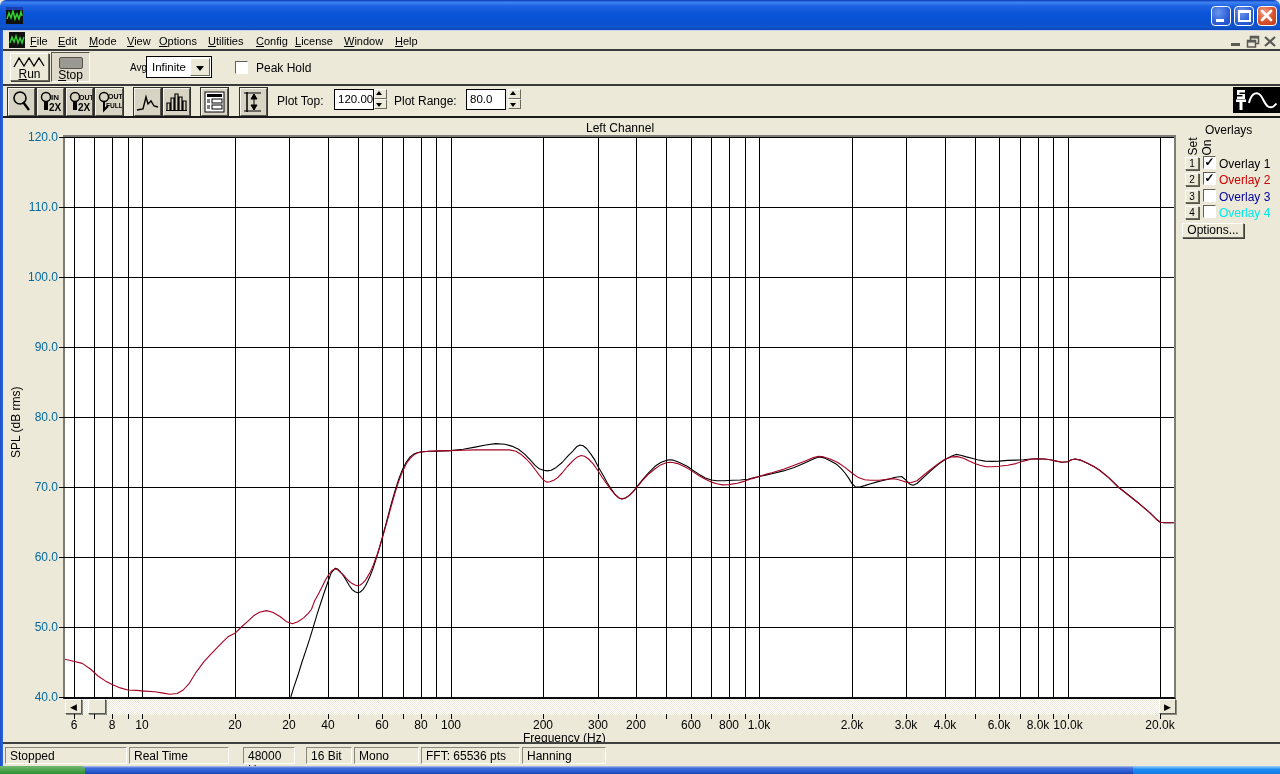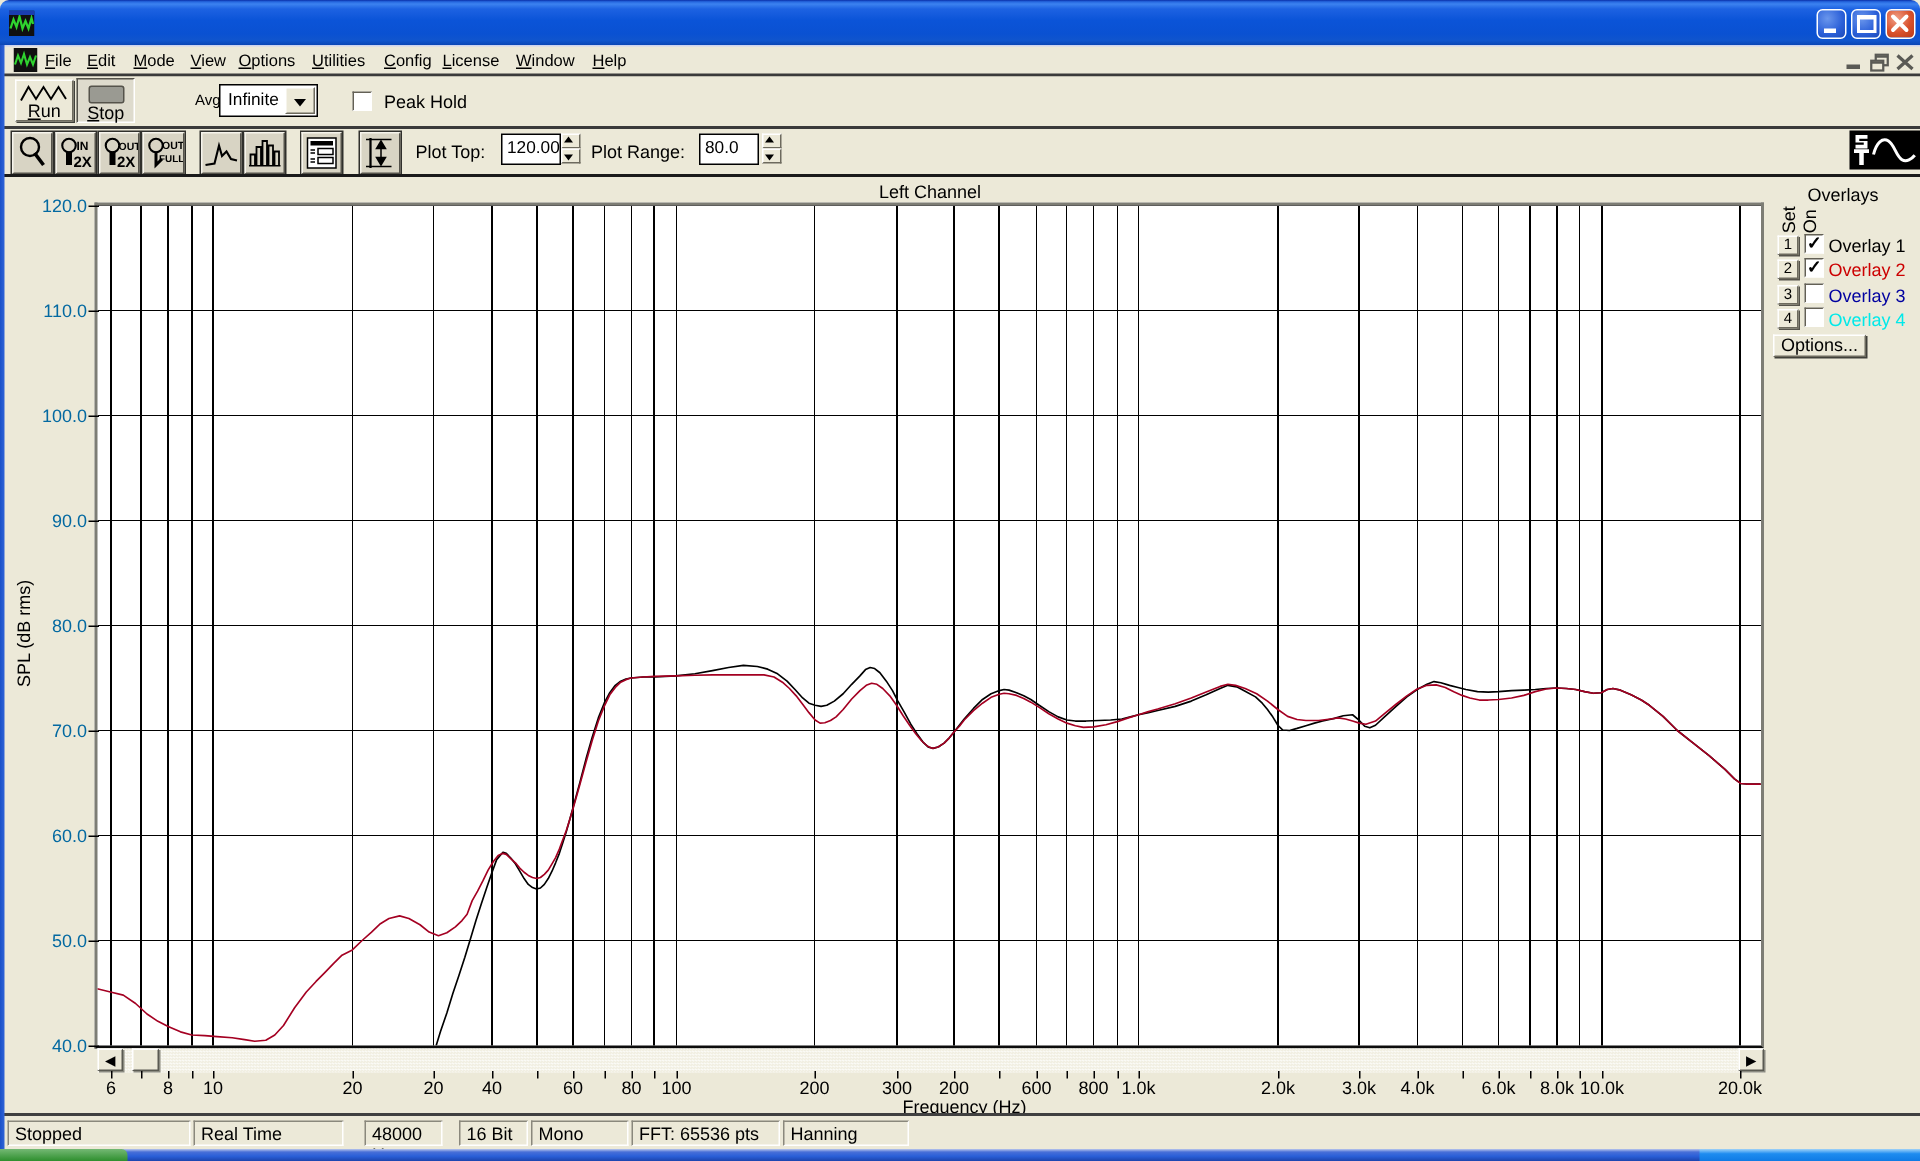--- a/index.html
+++ b/index.html
@@ -316,21 +316,21 @@
     <div class="xlab" style="left:664px">600</div>
     <div class="xlab" style="left:702px">800</div>
     <div class="xlab" style="left:732px">1.0k</div>
     <div class="xlab" style="left:825px">2.0k</div>
     <div class="xlab" style="left:879px">3.0k</div>
     <div class="xlab" style="left:918px">4.0k</div>
     <div class="xlab" style="left:972px">6.0k</div>
     <div class="xlab" style="left:1011px">8.0k</div>
     <div class="xlab" style="left:1041px">10.0k</div>
     <div class="xlab" style="left:1133px">20.0k</div>
- <div style="position:absolute;left:520px;top:613px;width:240px;text-align:center;font-size:12px">Frequency (Hz)</div>
+ <div style="position:absolute;left:520px;top:613px;width:240px;text-align:left;font-size:12px">Frequency (Hz)</div>
  <div id="ovl">
   <div style="position:absolute;left:26px;top:5px;">Overlays</div>
   <div style="position:absolute;left:1px;top:19px;width:24px;height:13px;font-size:12px;transform:rotate(-90deg)">Set</div>
   <div style="position:absolute;left:16px;top:20px;width:22px;height:13px;font-size:12px;transform:rotate(-90deg)">On</div>
   <div class="obtn" style="top:39px">1</div>
       <div class="ocheck" style="top:38px">✓</div>
       <div class="olab" style="top:39px;color:#000">Overlay 1</div>
   <div class="obtn" style="top:55px">2</div>
       <div class="ocheck" style="top:54px">✓</div>
       <div class="olab" style="top:55px;color:#cc0000">Overlay 2</div>

